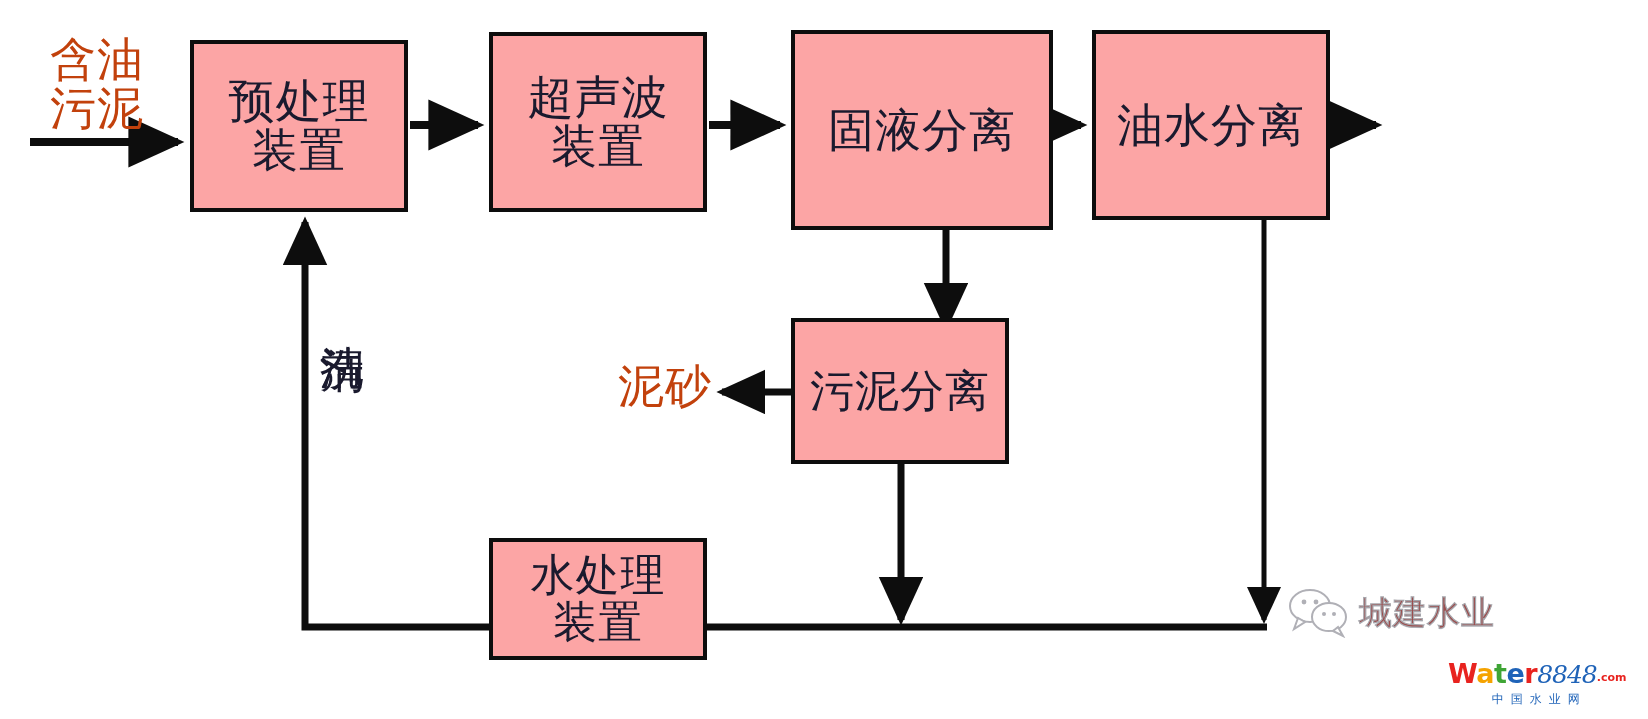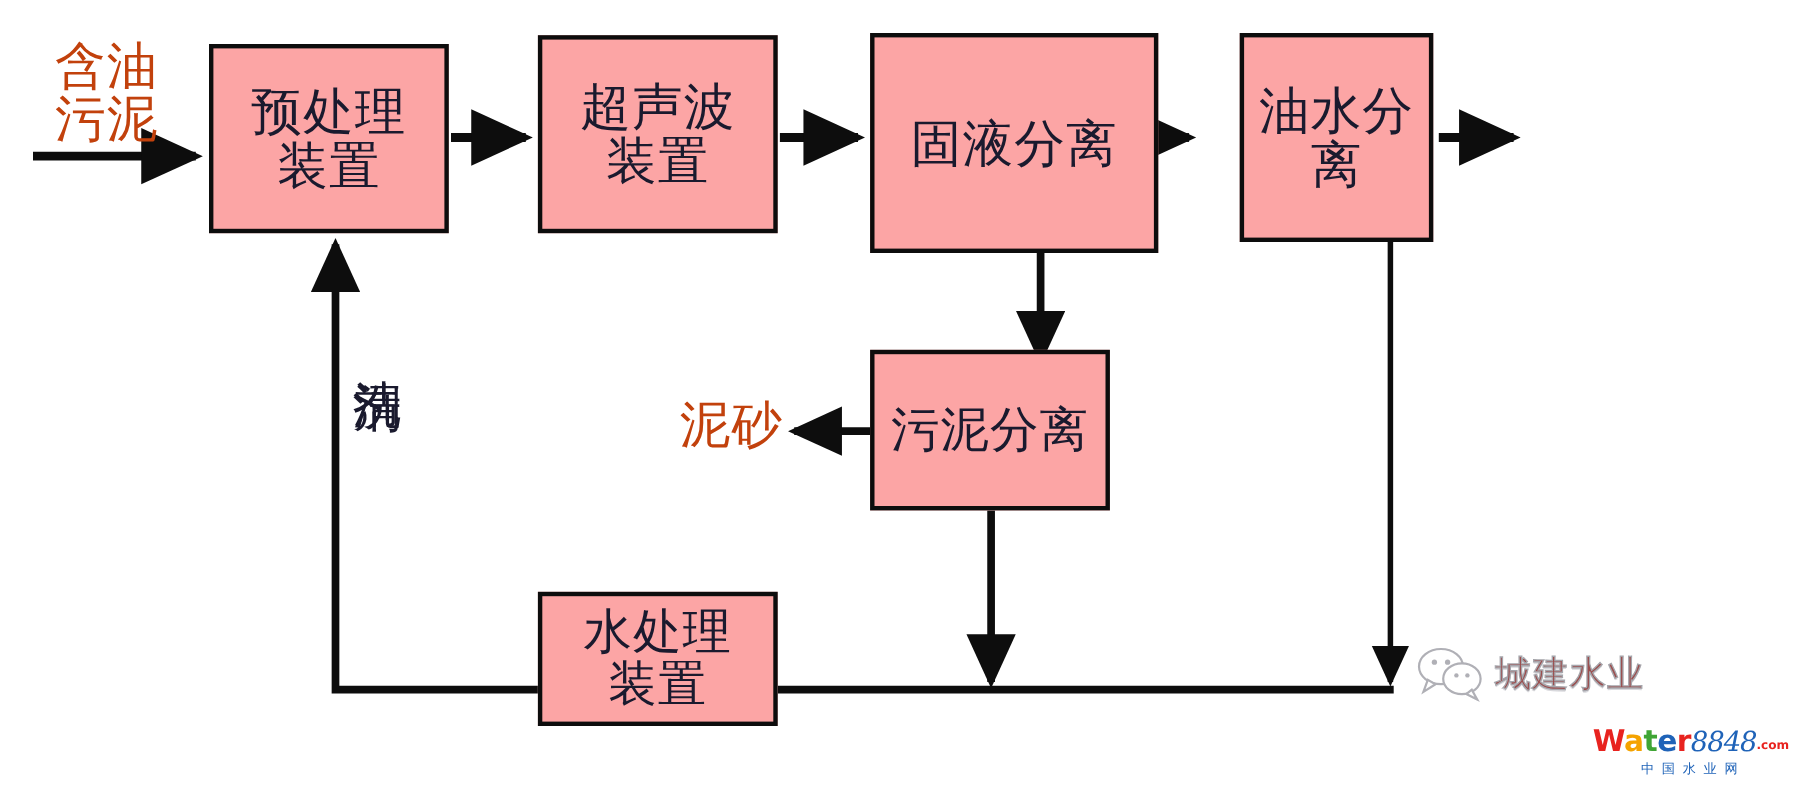--- a/index.html
+++ b/index.html
@@ -159,21 +159,21 @@
 
   <div class="node" style="left:489px; top:32px; width:218px; height:180px; font-size:46px;">
     <span class="label">超声波
 装置</span>
   </div>
 
   <div class="node" style="left:791px; top:30px; width:262px; height:200px; font-size:46px;">
     <span class="label">固液分离</span>
   </div>
 
-  <div class="node" style="left:1092px; top:30px; width:176px; height:190px; font-size:46px;margin-left:35px;">
+  <div class="node" style="left:1092px; top:30px; width:238px; height:190px; font-size:46px;">
     <span class="label">油水分离</span>
   </div>
 
   <div class="node" style="left:791px; top:318px; width:218px; height:146px; font-size:44px;">
     <span class="label">污泥分离</span>
   </div>
 
   <div class="node" style="left:489px; top:538px; width:218px; height:122px; font-size:44px;">
     <span class="label">水处理
 装置</span>

